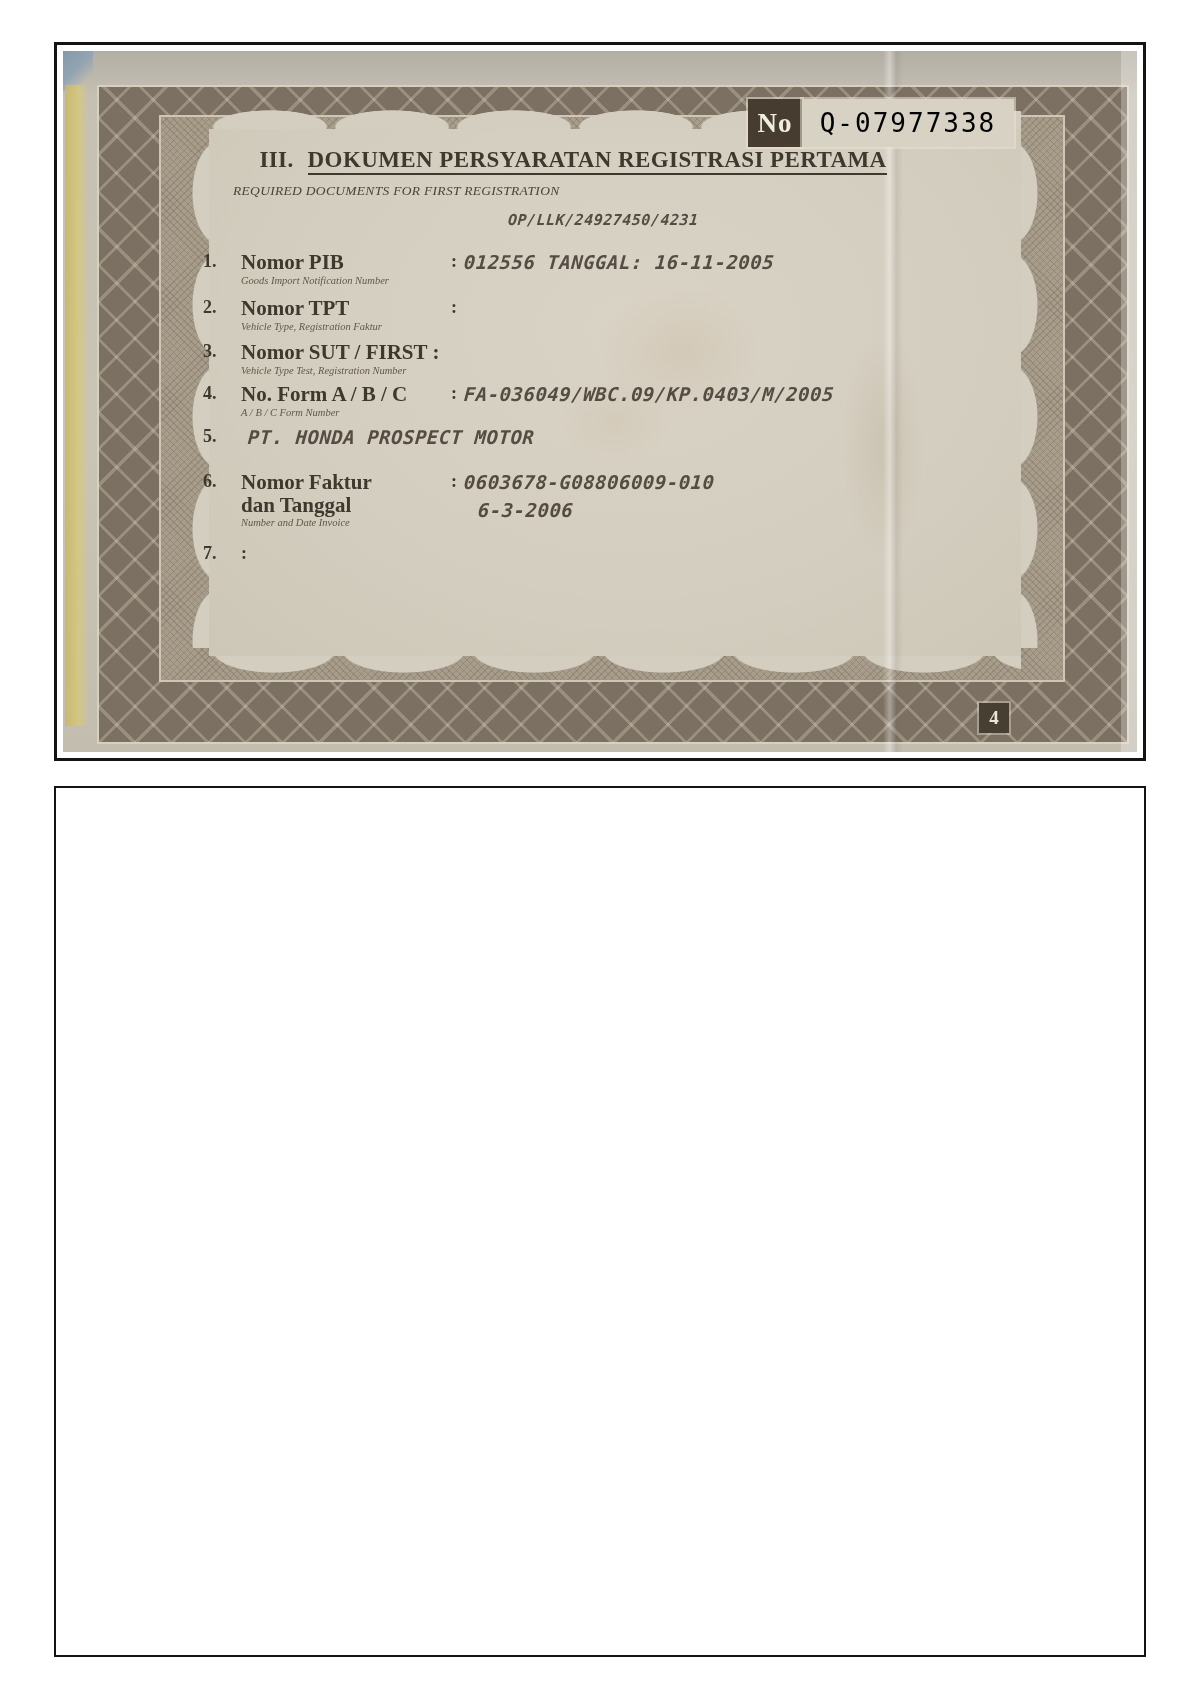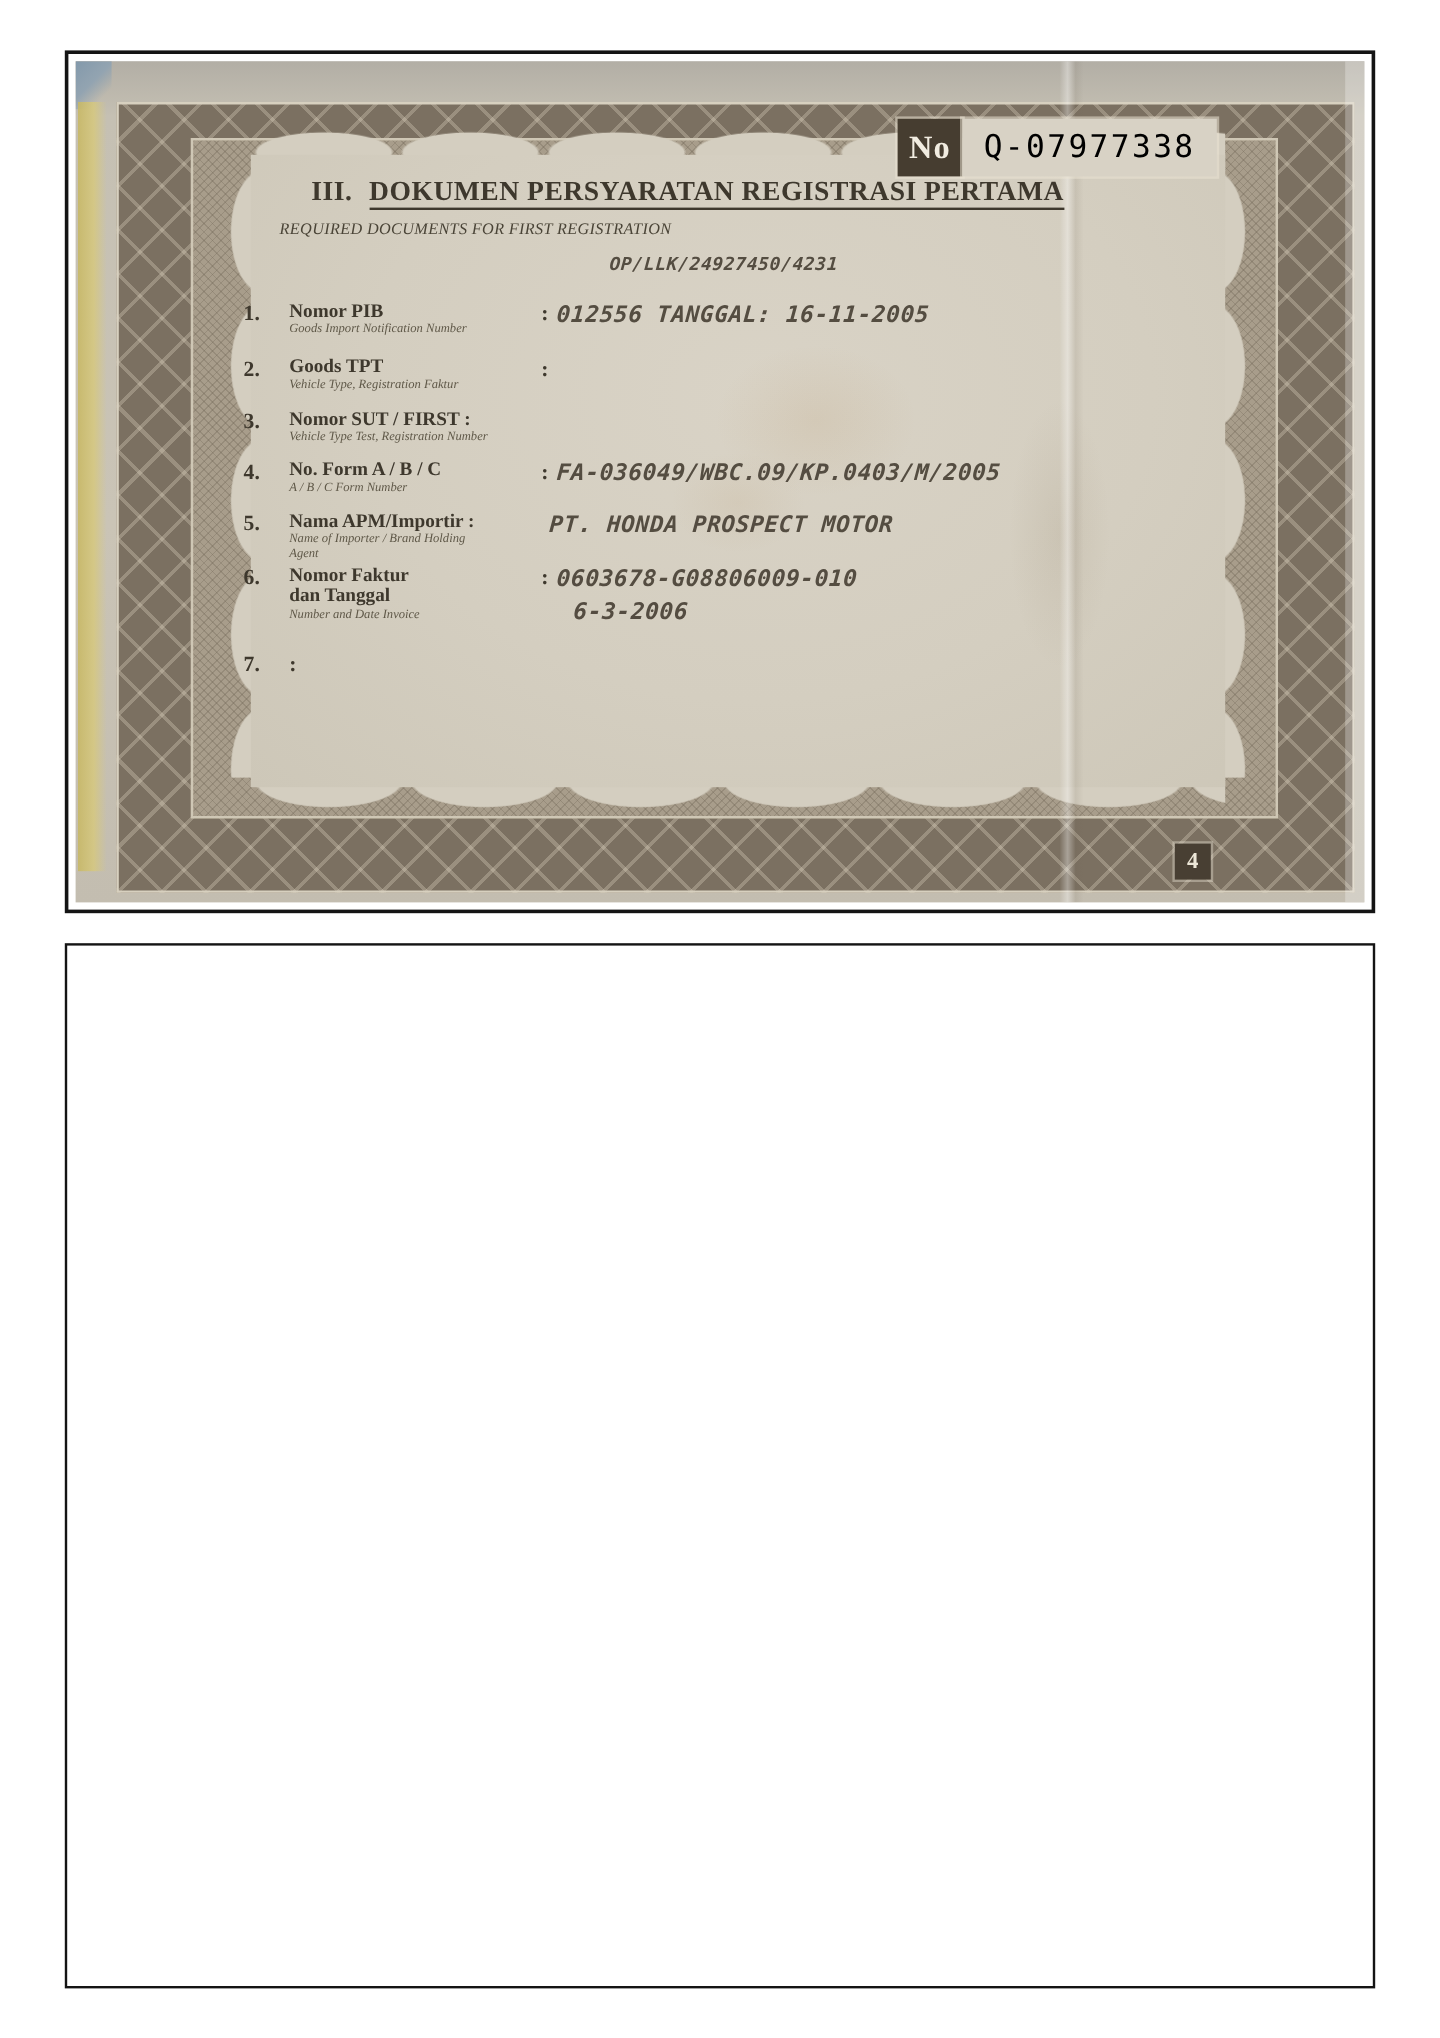--- a/index.html
+++ b/index.html
@@ -77,21 +77,21 @@
 
   
   .stamp { font-family:"DejaVu Sans Mono", monospace; font-style:italic; font-weight:bold;
     color:#4e463b; letter-spacing:.5px; transform:skewX(-4deg); display:inline-block; opacity:.95; }
   .stampcode .stamp { font-size:15px; }
 
   
   .row { position:absolute; left:140px; right:120px; display:flex; align-items:flex-start; }
   .num { width:38px; font-weight:bold; font-size:18px; color:#3e382d; }
   .lbl-block { width:210px; }
-  .lbl { font-weight:bold; font-size:16px; line-height:1.08; color:#3e382d; white-space:pre-line; }
+  .lbl { font-weight:bold; font-size:21px; line-height:1.08; color:#3e382d; white-space:pre-line; }
   .sub { font-style:italic; font-size:10.5px; line-height:1.15; color:#5f5848; white-space:pre-line; margin-top:1px; }
   .val { flex:1; display:flex; align-items:flex-start; }
   .pcolon { font-weight:bold; font-size:18px; color:#3e382d; margin-right:7px; }
   .val .stamp { font-size:19px; }
   .val2 { margin-top:6px; margin-left:14px; }
   .valcol { display:flex; flex-direction:column; }
 
   
   .pagebadge { position:absolute; left:916px; top:652px; width:30px; height:30px;
     background:#483f33; color:#ece6d7; font-weight:bold; font-size:19px;
@@ -138,21 +138,21 @@
         </div>
         <div class="val">
           <span class="pcolon">:</span>
           <span class="stamp">012556 TANGGAL: 16-11-2005</span>
         </div>
       </div>
 
       <div class="row" style="top:246px">
         <div class="num">2.</div>
         <div class="lbl-block">
-          <div class="lbl">Goods TPT</div>
+          <div class="lbl">Nomor TPT</div>
           <div class="sub">Vehicle Type, Registration Faktur</div>
         </div>
         <div class="val">
           <span class="pcolon">:</span>
           <span class="stamp"></span>
         </div>
       </div>
 
       <div class="row" style="top:290px">
         <div class="num">3.</div>
@@ -173,25 +173,20 @@
           <div class="sub">A / B / C Form Number</div>
         </div>
         <div class="val">
           <span class="pcolon">:</span>
           <span class="stamp">FA-036049/WBC.09/KP.0403/M/2005</span>
         </div>
       </div>
 
       <div class="row" style="top:375px">
         <div class="num">5.</div>
-        <div class="lbl-block">
-          <div class="lbl">Nama APM/Importir :</div>
-          <div class="sub">Name of Importer / Brand Holding
-Agent</div>
-        </div>
         <div class="val">
           <span class="pcolon"></span>
           <span class="stamp">PT. HONDA PROSPECT MOTOR</span>
         </div>
       </div>
 
       <div class="row" style="top:420px">
         <div class="num">6.</div>
         <div class="lbl-block">
           <div class="lbl">Nomor Faktur

